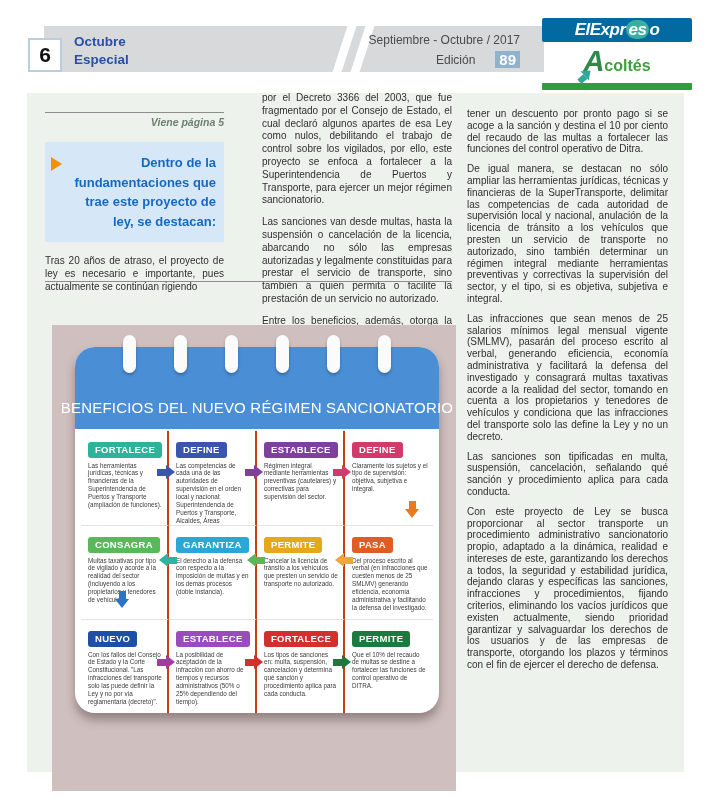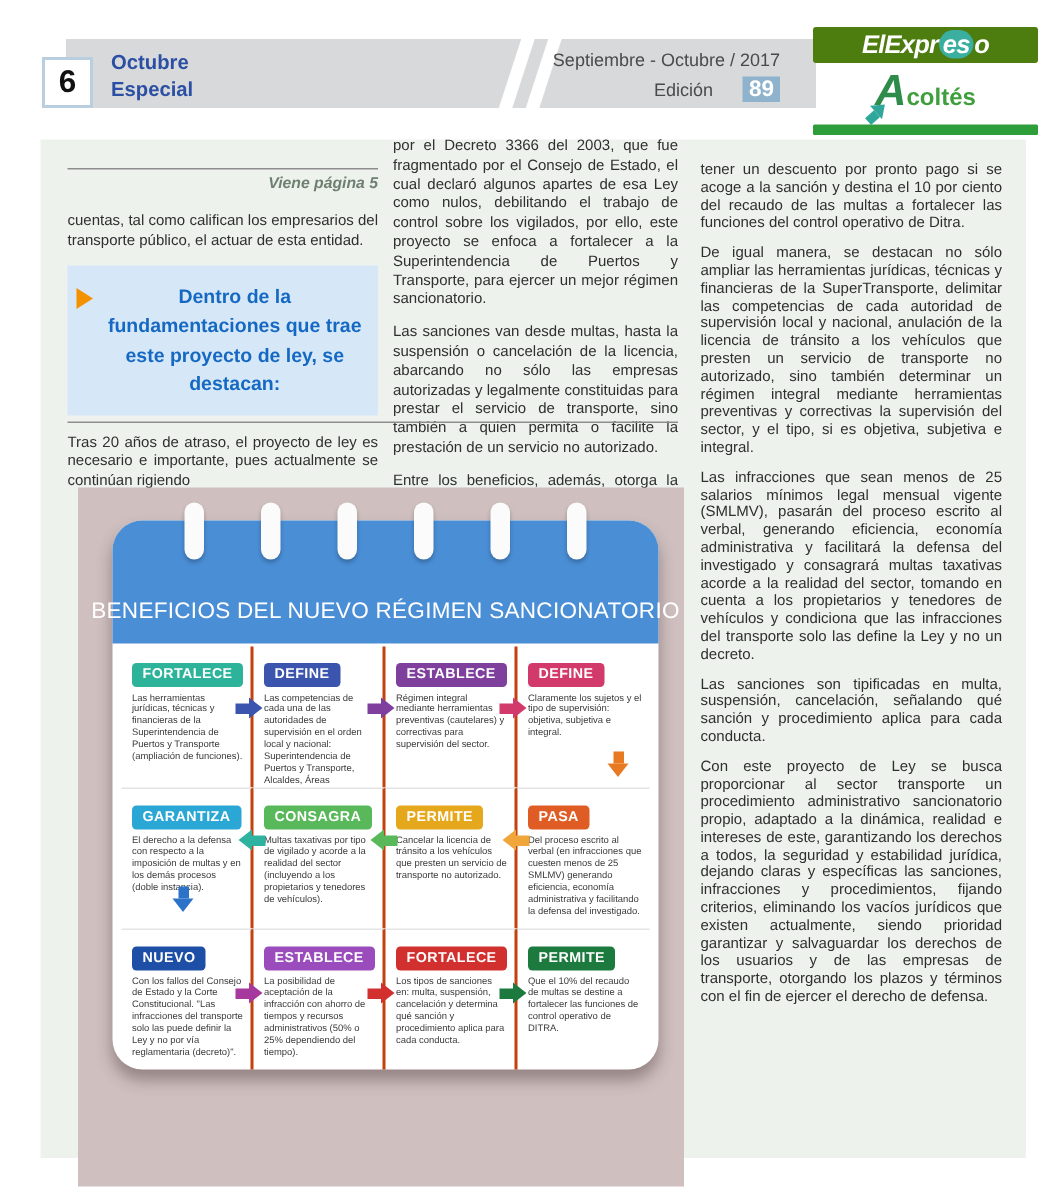--- a/index.html
+++ b/index.html
@@ -16,39 +16,39 @@
     position:absolute; left:28px; top:38px; width:34px; height:34px; background:#ffffff;
     border:2px solid #b9cfdf; display:flex; align-items:center; justify-content:center;
     font-size:21px; font-weight:bold; color:#111;
   }
   .section-title { position:absolute; left:74px; top:33px; font-size:13.5px; font-weight:bold; color:#2b4fa3; line-height:1.35; }
   .header-right { position:absolute; right:186px; top:33px; text-align:left; }
   .date-line { font-size:12px; color:#4a4a4a; }
   .edicion-row { margin-top:4px; font-size:12px; color:#4a4a4a; display:flex; justify-content:flex-end; align-items:center; }
   .ed-num { display:inline-block; background:#8fb3cc; color:#fff; font-size:15px; font-weight:bold; padding:0 4px; margin-left:20px; }
   .logo-box { position:absolute; right:14px; top:18px; width:150px; }
-  .expreso { background:#4d7c0f; color:#fff; border-radius:2px; padding:2px 6px; font-style:italic; font-weight:bold; font-size:17px; text-align:center; letter-spacing:-0.5px; white-space:nowrap; }
+  .expreso { background:#0369a1; color:#fff; border-radius:2px; padding:2px 6px; font-style:italic; font-weight:bold; font-size:17px; text-align:center; letter-spacing:-0.5px; white-space:nowrap; }
   .eso { background:#3aaf9f; border-radius:50% / 60%; padding:0 3px; }
   .acoltes { position:relative; margin-top:2px; text-align:center; height:34px; line-height:34px; }
   .a-glyph { color:#2e8b4a; font-size:29px; font-weight:bold; font-style:italic; }
   .a-arrow { position:absolute; left:34px; top:14px; transform:rotate(-42deg); color:#2fa89b; }
   .coltes { color:#3f9f3c; font-size:16px; font-weight:bold; }
   .acoltes-bar { height:7px; background:#2e9e3a; margin-top:0; border-radius:1px; }
   
   .content-bg { position:absolute; left:27px; top:93px; width:657px; height:679px; background:#edf3ec; }
   
   .col { position:absolute; color:#2f2f2f; text-align:justify; }
   .col p { font-size:10px; line-height:1.28; margin-bottom:9px; }
-  #col1 { left:45px; top:112px; width:207px; }
+  #col1 { left:45px; top:112px; width:179px; }
   #col2 { left:262px; top:92px; width:190px; }
   #col3 { left:467px; top:108px; width:201px; }
   #col3 p { line-height:1.18; margin-bottom:8px; }
   .rule { border-top:1.5px solid #8d8d8d; }
   .viene { text-align:right; font-style:italic; font-weight:bold; color:#6f7f72; font-size:10.5px; margin:3px 0 14px 0; }
-  .callout { background:#d6e8f7; padding:11px 8px 11px 6px; display:flex; gap:7px; margin:3px 0 13px 0; text-align:center; }
+  .callout { background:#d6e8f7; padding:11px 8px 11px 6px; display:flex; gap:7px; margin:3px 0 13px 0; text-align:right; }
   .bullet { width:0; height:0; border-top:7px solid transparent; border-bottom:7px solid transparent; border-left:11px solid #f39200; margin-top:4px; flex:none; }
   .callout-text { color:#1669c2; font-weight:bold; font-size:13px; line-height:1.5; }
   .mid-rule { position:absolute; left:45px; top:281px; width:407px; border-top:1.5px solid #8d8d8d; }
   
   .info-panel { position:absolute; left:52px; top:325px; width:404px; height:466px; background:#cfbfbf; }
   .notebook { position:absolute; left:23px; top:22px; width:364px; height:366px; background:#fff; border-radius:20px; box-shadow:0 7px 10px rgba(80,60,60,.45); }
   .rings { position:absolute; top:-12px; left:0; width:100%; display:flex; justify-content:space-between; padding:0 48px; }
   .ring { width:13px; height:38px; background:#fbfbfb; border-radius:7px; box-shadow:0 2px 3px rgba(0,0,0,.25); }
   .nb-header { height:82px; background:#4a8ed6; border-radius:20px 20px 0 0; display:flex; align-items:flex-end; justify-content:center; padding-bottom:13px; }
   .nb-title { color:#fff; font-size:15px; letter-spacing:0.2px; white-space:nowrap; }
@@ -108,21 +108,20 @@
       <span class="a-glyph">A</span><span class="a-arrow"><span class="tail"></span><span class="head"></span></span><span class="coltes">coltés</span>
       <div class="acoltes-bar"></div>
     </div>
   </div>
 
   <div class="content-bg"></div>
 
   <div class="col" id="col1">
     <div class="rule"></div>
     <div class="viene">Viene página 5</div>
-    <p>cuentas, tal como califican los empresarios del transporte público, el actuar de esta entidad.</p>
     <div class="callout">
       <span class="bullet"></span>
       <span class="callout-text">Dentro de la fundamentaciones que trae este proyecto de ley, se destacan:</span>
     </div>
     <p>Tras 20 años de atraso, el proyecto de ley es necesario e importante, pues actualmente se continúan rigiendo</p>
   </div>
 
   <div class="col" id="col2">
     <p>por el Decreto 3366 del 2003, que fue fragmentado por el Consejo de Estado, el cual declaró algunos apartes de esa Ley como nulos, debilitando el trabajo de control sobre los vigilados, por ello, este proyecto se enfoca a fortalecer a la Superintendencia de Puertos y Transporte, para ejercer un mejor régimen sancionatorio.</p>
     <p>Las sanciones van desde multas, hasta la suspensión o cancelación de la licencia, abarcando no sólo las empresas autorizadas y legalmente constituidas para prestar el servicio de transporte, sino también a quien permita o facilite la prestación de un servicio no autorizado.</p>
@@ -163,28 +162,28 @@
         </div>
         <div class="cell">
           <span class="pill" style="background-color: rgb(126, 63, 157);">ESTABLECE</span>
           <div class="cell-text">Régimen integral mediante herramientas preventivas (cautelares) y correctivas para supervisión del sector.</div>
         </div>
         <div class="cell">
           <span class="pill" style="background-color: rgb(210, 58, 107);">DEFINE</span>
           <div class="cell-text">Claramente los sujetos y el tipo de supervisión: objetiva, subjetiva e integral.</div>
         </div>
         <div class="cell">
+          <span class="pill" style="background-color: rgb(88, 184, 90);">CONSAGRA</span>
+          <div class="cell-text">Multas taxativas por tipo de vigilado y acorde a la realidad del sector (incluyendo a los propietarios y tenedores de vehículos).</div>
+        </div>
+        <div class="cell">
           <span class="pill" style="background-color: rgb(43, 167, 214);">GARANTIZA</span>
           <div class="cell-text">El derecho a la defensa con respecto a la imposición de multas y en los demás procesos (doble instancia).</div>
         </div>
         <div class="cell">
-          <span class="pill" style="background-color: rgb(88, 184, 90);">CONSAGRA</span>
-          <div class="cell-text">Multas taxativas por tipo de vigilado y acorde a la realidad del sector (incluyendo a los propietarios y tenedores de vehículos).</div>
-        </div>
-        <div class="cell">
           <span class="pill" style="background-color: rgb(229, 168, 28);">PERMITE</span>
           <div class="cell-text">Cancelar la licencia de tránsito a los vehículos que presten un servicio de transporte no autorizado.</div>
         </div>
         <div class="cell">
           <span class="pill" style="background-color: rgb(223, 93, 36);">PASA</span>
           <div class="cell-text">Del proceso escrito al verbal (en infracciones que cuesten menos de 25 SMLMV) generando eficiencia, economía administrativa y facilitando la defensa del investigado.</div>
         </div>
         <div class="cell">
           <span class="pill" style="background-color: rgb(28, 79, 165);">NUEVO</span>
           <div class="cell-text">Con los fallos del Consejo de Estado y la Corte Constitucional. "Las infracciones del transporte solo las puede definir la Ley y no por vía reglamentaria (decreto)".</div>

